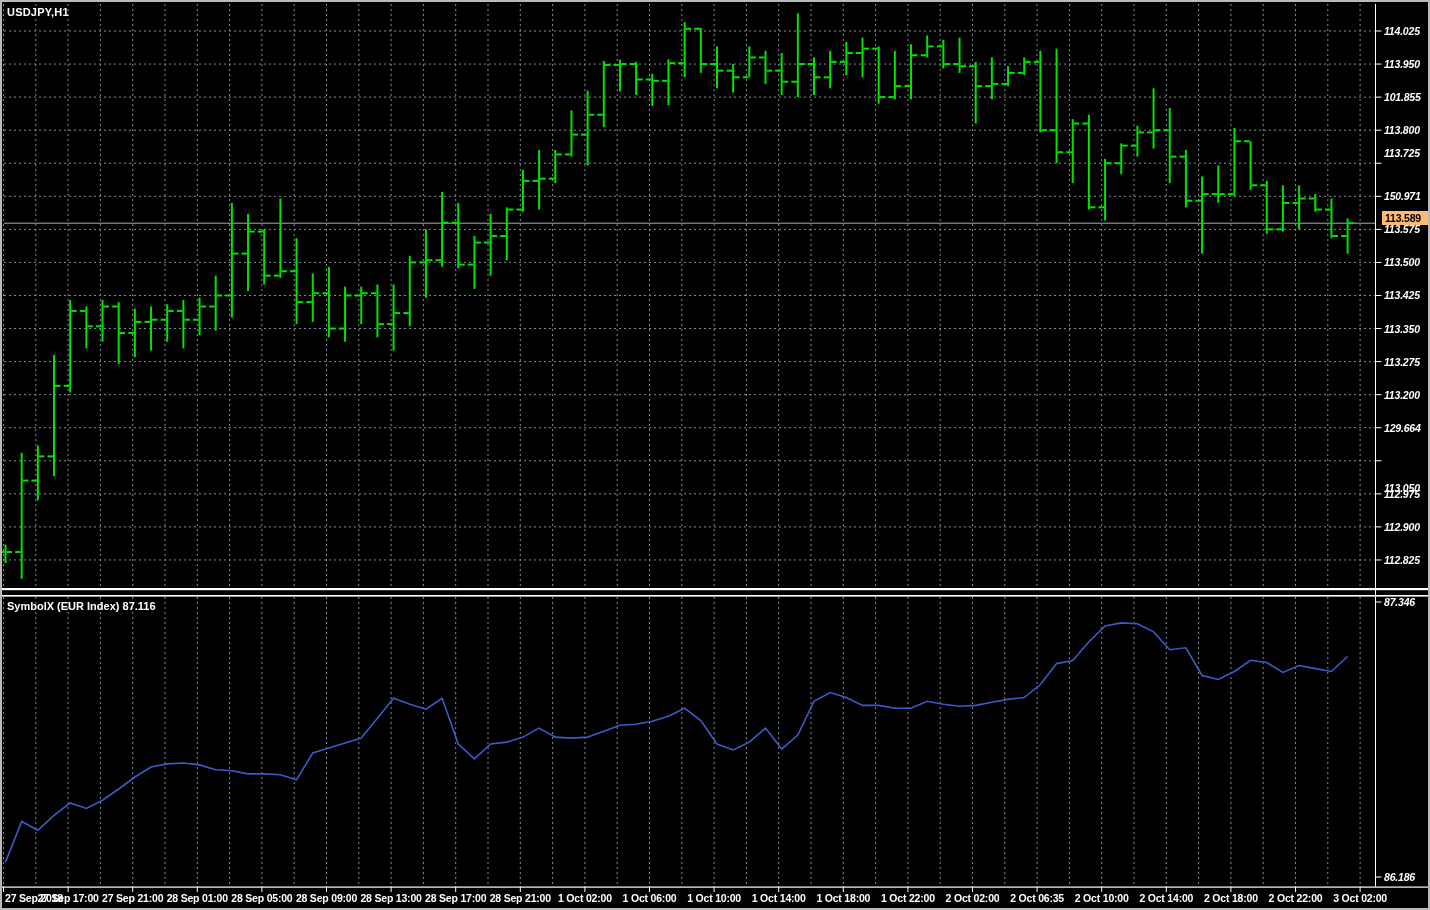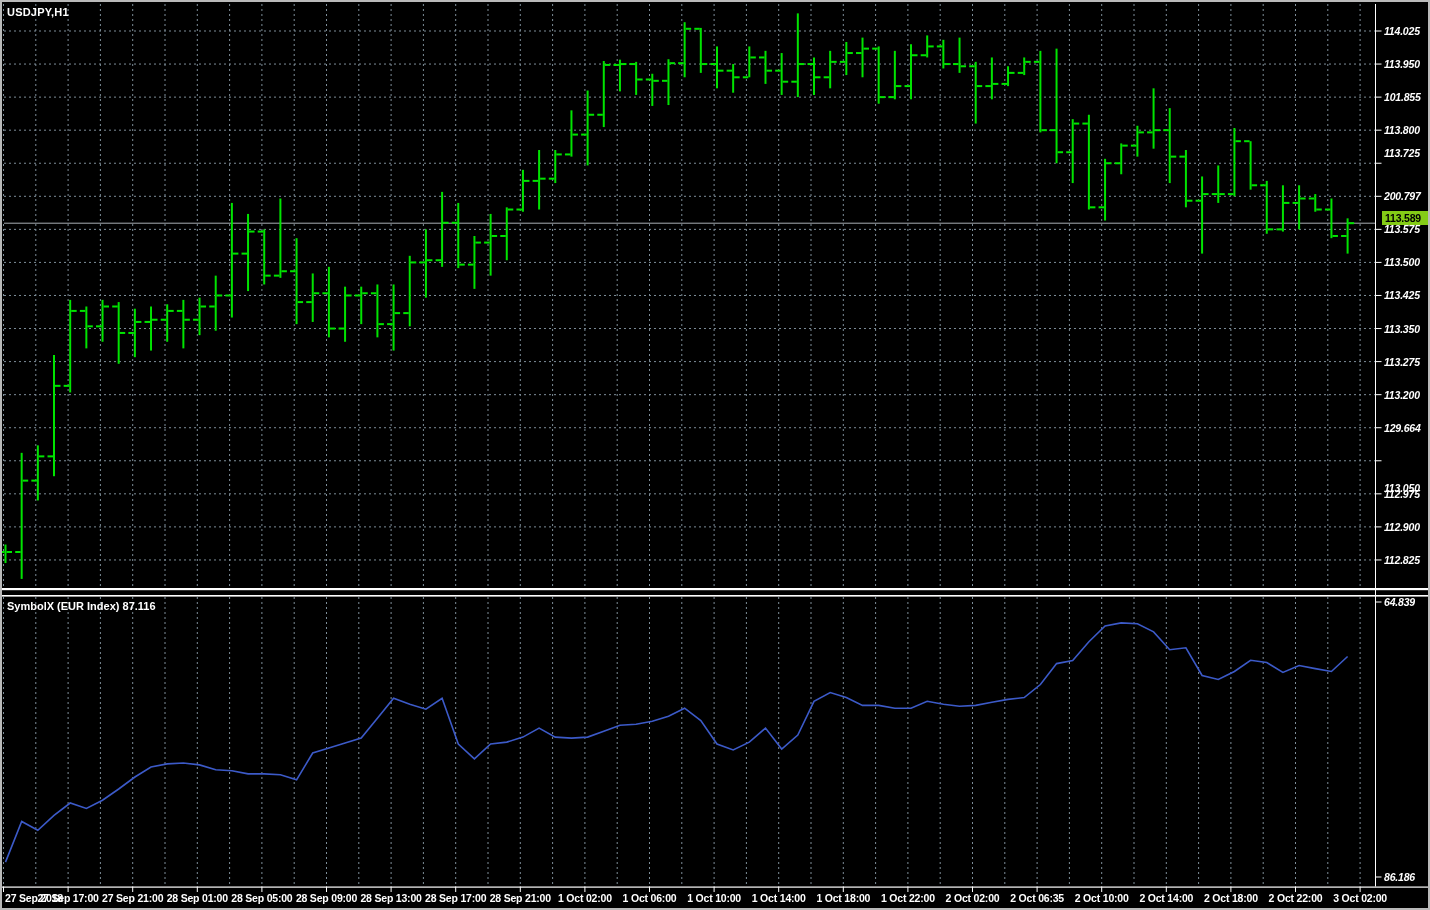--- a/index.html
+++ b/index.html
@@ -6,21 +6,21 @@
   #window{position:relative;width:1430px;height:910px;background:#000;box-sizing:border-box;
           border:2px solid #b9b9b9;overflow:hidden;
           font-family:"Liberation Sans", sans-serif;}
   #chart-svg{position:absolute;left:0;top:0;}
   .lbl{position:absolute;color:#fff;font-size:10.5px;font-weight:600;white-space:nowrap;}
   #symbol-label{left:5px;top:4px;font-size:11px;font-weight:700;letter-spacing:.2px;}
   #indicator-label{left:5px;top:598px;font-size:11px;font-weight:600;}
   .pricelbl{left:1382px;letter-spacing:-.2px;font-style:italic;}
   .timelbl{top:890px;width:90px;text-align:center;letter-spacing:-.2px;}
   #current-price-label{position:absolute;left:1380px;top:209px;width:47px;height:14px;
-     background:#84cc16;color:#000;font-size:10.5px;font-weight:600;line-height:14px;
+     background:#fdba74;color:#000;font-size:10.5px;font-weight:600;line-height:14px;
      padding-left:3px;box-sizing:border-box;letter-spacing:-.2px;}
   .pane{position:absolute;left:0;}
   #main-pane{top:0;height:588px;width:1373px;}
   #indicator-pane{top:597px;height:289px;width:1373px;}
   #price-axis{position:absolute;left:1373px;top:0;width:53px;height:886px;}
   #time-axis{position:absolute;left:0;top:886px;width:1426px;height:20px;}
   #pane-splitter{position:absolute;left:0;top:586px;width:1426px;height:9px;cursor:row-resize;}
 </style>
 </head>
 <body>
@@ -438,33 +438,33 @@
   <div id="time-axis"></div>
 
   <span id="symbol-label" class="lbl">USDJPY,H1</span>
   <span id="indicator-label" class="lbl">SymbolX (EUR Index) 87.116</span>
   <div id="current-price-label">113.589</div>
 <div class="lbl pricelbl" style="top: 23px;">114.025</div>
     <div class="lbl pricelbl" style="top: 56.06px;">113.950</div>
     <div class="lbl pricelbl" style="top: 89.12px;">101.855</div>
     <div class="lbl pricelbl" style="top: 122.18px;">113.800</div>
     <div class="lbl pricelbl" style="top: 145px;">113.725</div>
-    <div class="lbl pricelbl" style="top: 188.3px;">200.797</div>
+    <div class="lbl pricelbl" style="top: 188.3px;">150.971</div>
     <div class="lbl pricelbl" style="top: 221.36px;">113.575</div>
     <div class="lbl pricelbl" style="top: 254.42px;">113.500</div>
     <div class="lbl pricelbl" style="top: 287.48px;">113.425</div>
     <div class="lbl pricelbl" style="top: 320.54px;">113.350</div>
     <div class="lbl pricelbl" style="top: 353.6px;">113.275</div>
     <div class="lbl pricelbl" style="top: 386.66px;">113.200</div>
     <div class="lbl pricelbl" style="top: 419.72px;">129.664</div>
     <div class="lbl pricelbl" style="top: 436px; margin-top: 44px;">113.050</div>
     <div class="lbl pricelbl" style="top: 485.84px;">112.975</div>
     <div class="lbl pricelbl" style="top: 518.9px;">112.900</div>
     <div class="lbl pricelbl" style="top: 551.96px;">112.825</div>
-    <div class="lbl pricelbl" style="top: 594px;">64.839</div>
+    <div class="lbl pricelbl" style="top: 594px;">87.346</div>
     <div class="lbl pricelbl" style="top: 869px;">86.186</div>
     <div class="lbl timelbl" style="left: 3px; text-align: left;">27 Sep 2018</div>
     <div class="lbl timelbl" style="left: 21.1px;">27 Sep 17:00</div>
     <div class="lbl timelbl" style="left: 85.7px;">27 Sep 21:00</div>
     <div class="lbl timelbl" style="left: 150.3px;">28 Sep 01:00</div>
     <div class="lbl timelbl" style="left: 214.9px;">28 Sep 05:00</div>
     <div class="lbl timelbl" style="left: 279.5px;">28 Sep 09:00</div>
     <div class="lbl timelbl" style="left: 344.1px;">28 Sep 13:00</div>
     <div class="lbl timelbl" style="left: 408.7px;">28 Sep 17:00</div>
     <div class="lbl timelbl" style="left: 473.3px;">28 Sep 21:00</div>

